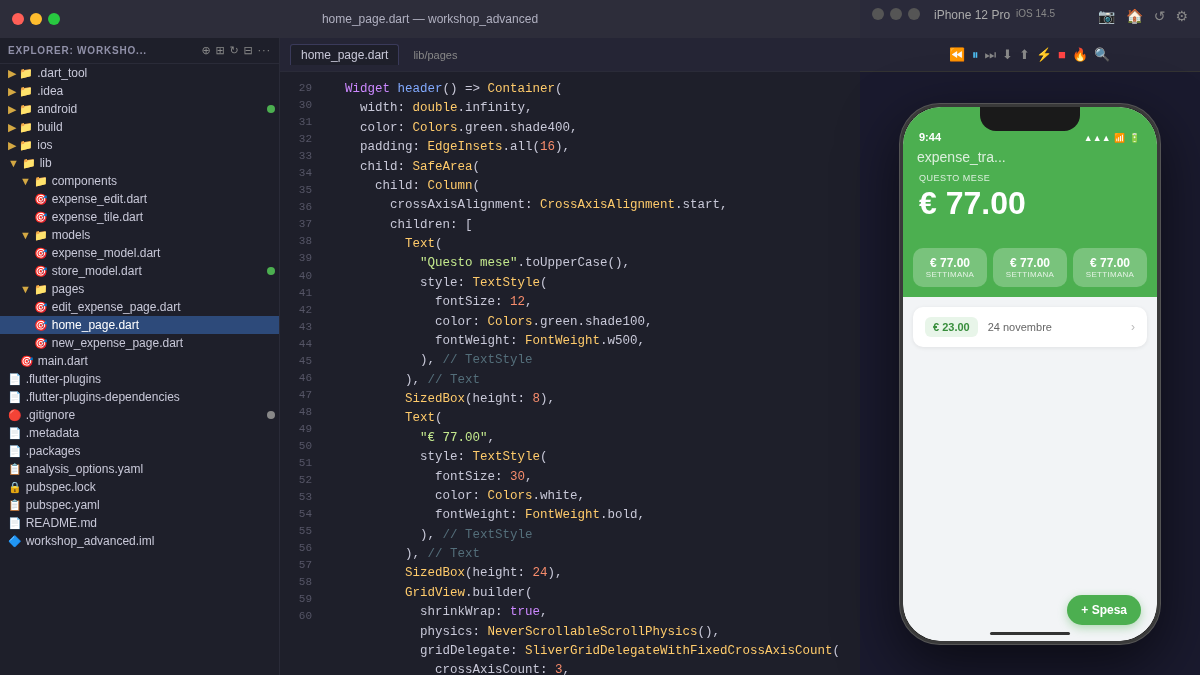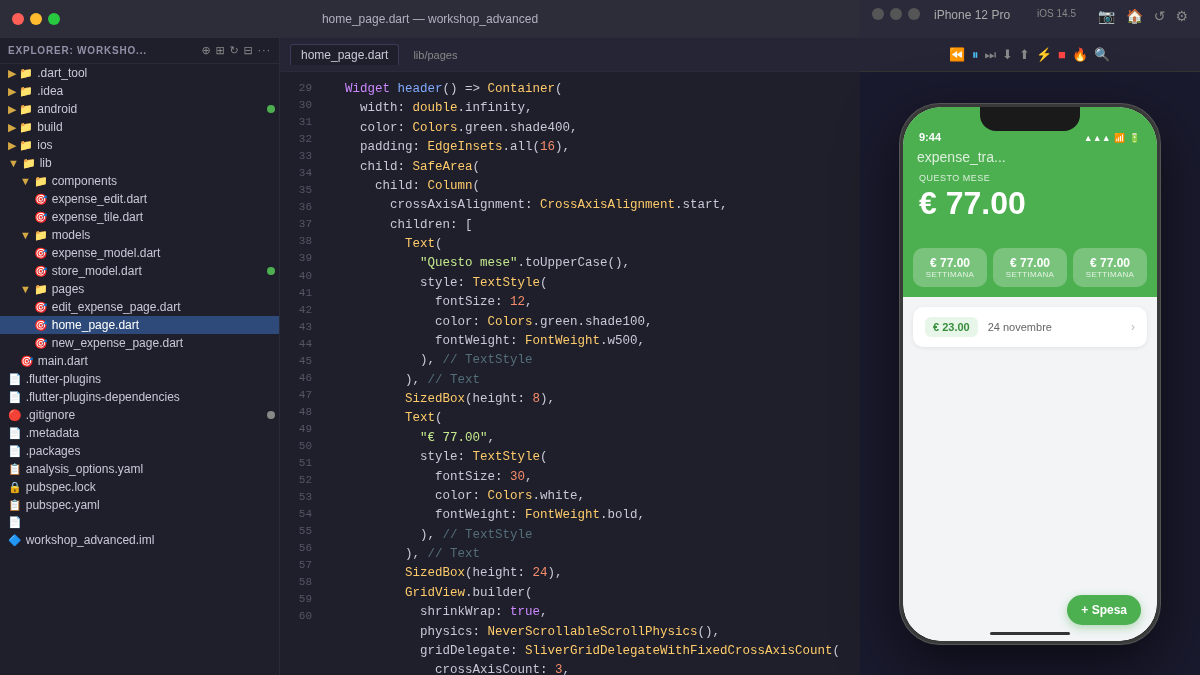--- a/index.html
+++ b/index.html
@@ -594,20 +594,21 @@
         <span class="item-label">pubspec.lock</span>
       </div>
       <div class="tree-item">
         <span class="indent" style="width:8px"></span>
         <span class="item-icon yaml-icon">📋</span>
         <span class="item-label">pubspec.yaml</span>
       </div>
       <div class="tree-item">
         <span class="indent" style="width:8px"></span>
         <span class="item-icon">📄</span>
+        <span class="item-label">README.md</span>
       </div>
       <div class="tree-item">
         <span class="indent" style="width:8px"></span>
         <span class="item-icon">🔷</span>
         <span class="item-label">workshop_advanced.iml</span>
       </div>
     </div>
 
     <div class="code-area">
       <div class="code-toolbar">
@@ -698,21 +699,21 @@
     </div>
   </div>
 </div>
 
 <div class="phone-panel">
   <div class="phone-panel-header">
     <div class="phone-tl phone-tl-gray1"></div>
     <div class="phone-tl phone-tl-gray2"></div>
     <div class="phone-tl phone-tl-gray3"></div>
     <span class="phone-header-title">iPhone 12 Pro</span>
-    <span style="font-size:10px;color:#888;margin-left:21px;">iOS 14.5</span>
+    <span style="font-size:10px;color:#888;margin-left:0;">iOS 14.5</span>
     <div class="phone-header-icons">
       <span>📷</span>
       <span>🏠</span>
       <span>↺</span>
       <span>⚙</span>
     </div>
   </div>
 
   <div class="phone-toolbar">
     <span class="phone-toolbar-btn">⏪</span>

